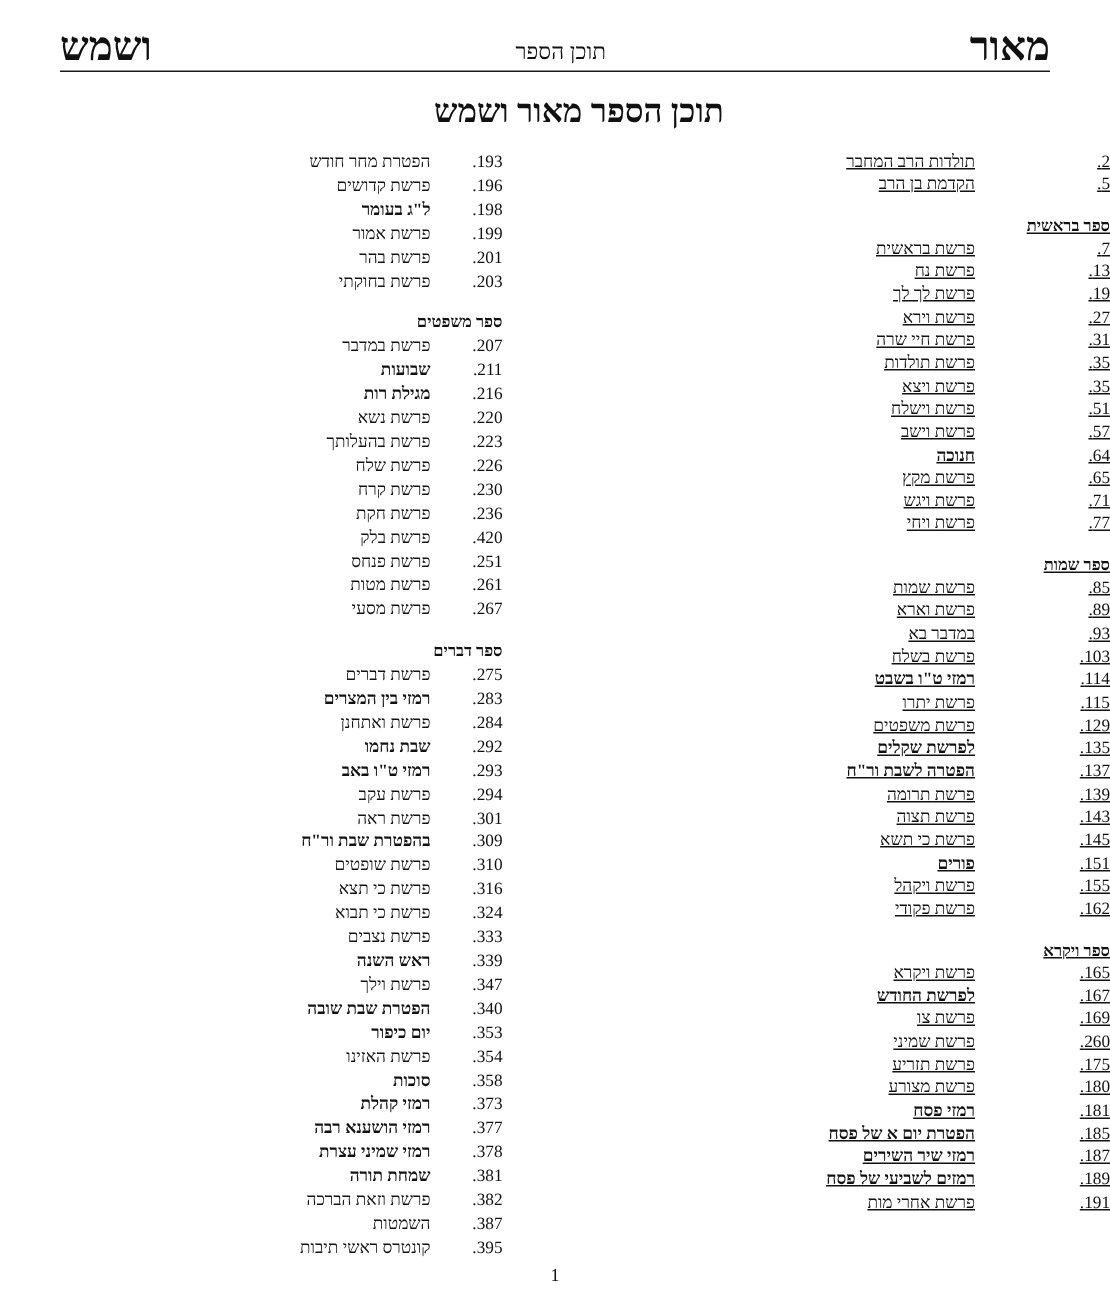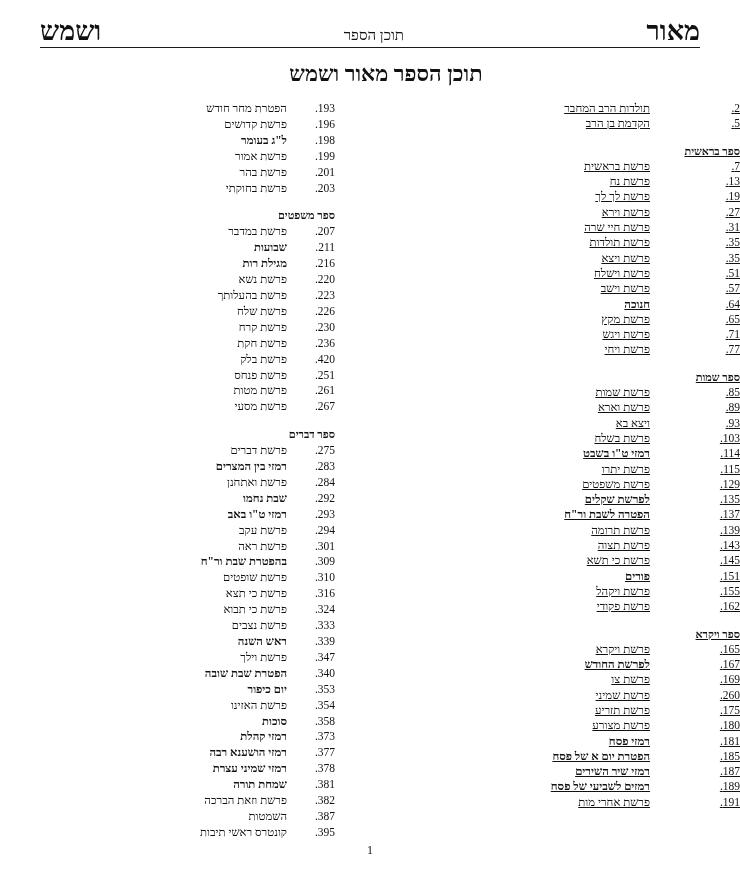--- a/index.html
+++ b/index.html
@@ -341,21 +341,21 @@
           <div class="sec-head">ספר שמות</div>
           <div class="row">
             <span class="title">פרשת שמות</span>
             <span class="num">85.</span>
           </div>
           <div class="row">
             <span class="title">פרשת וארא</span>
             <span class="num">89.</span>
           </div>
           <div class="row">
-            <span class="title">ויצא בא</span>
+            <span class="title">במדבר בא</span>
             <span class="num">93.</span>
           </div>
           <div class="row">
             <span class="title">פרשת בשלח</span>
             <span class="num">103.</span>
           </div>
           <div class="row bold">
             <span class="title">רמזי ט"ו בשבט</span>
             <span class="num">114.</span>
           </div>

